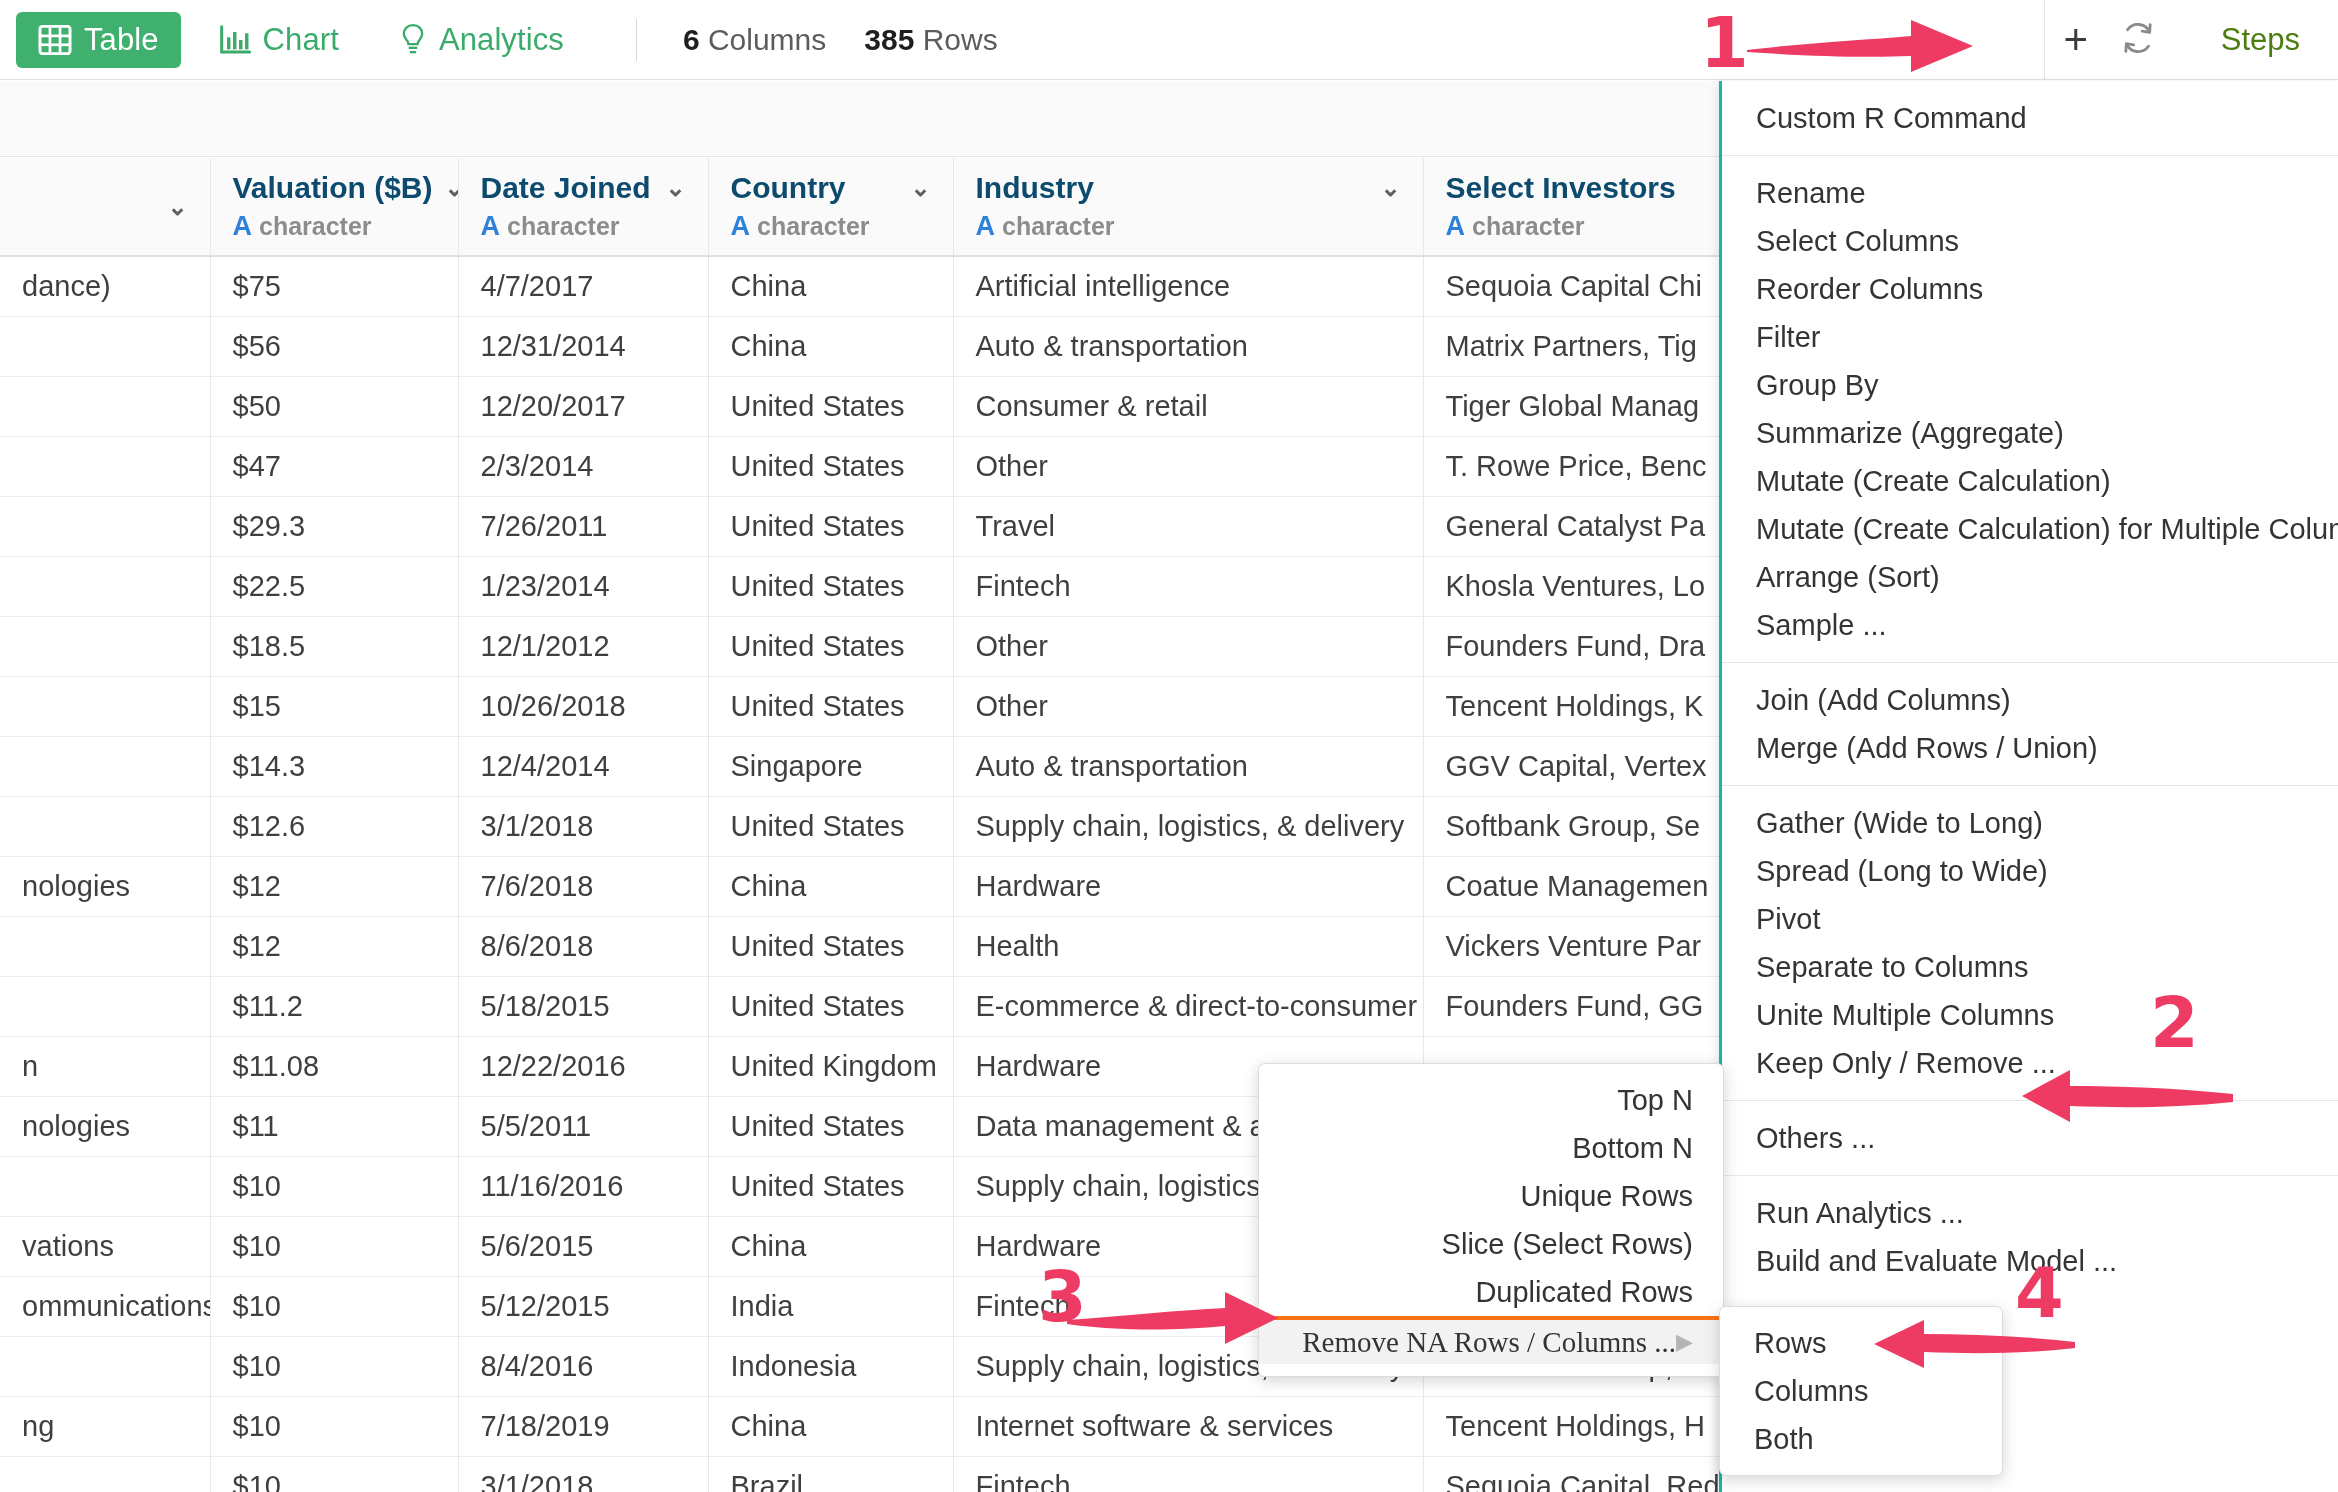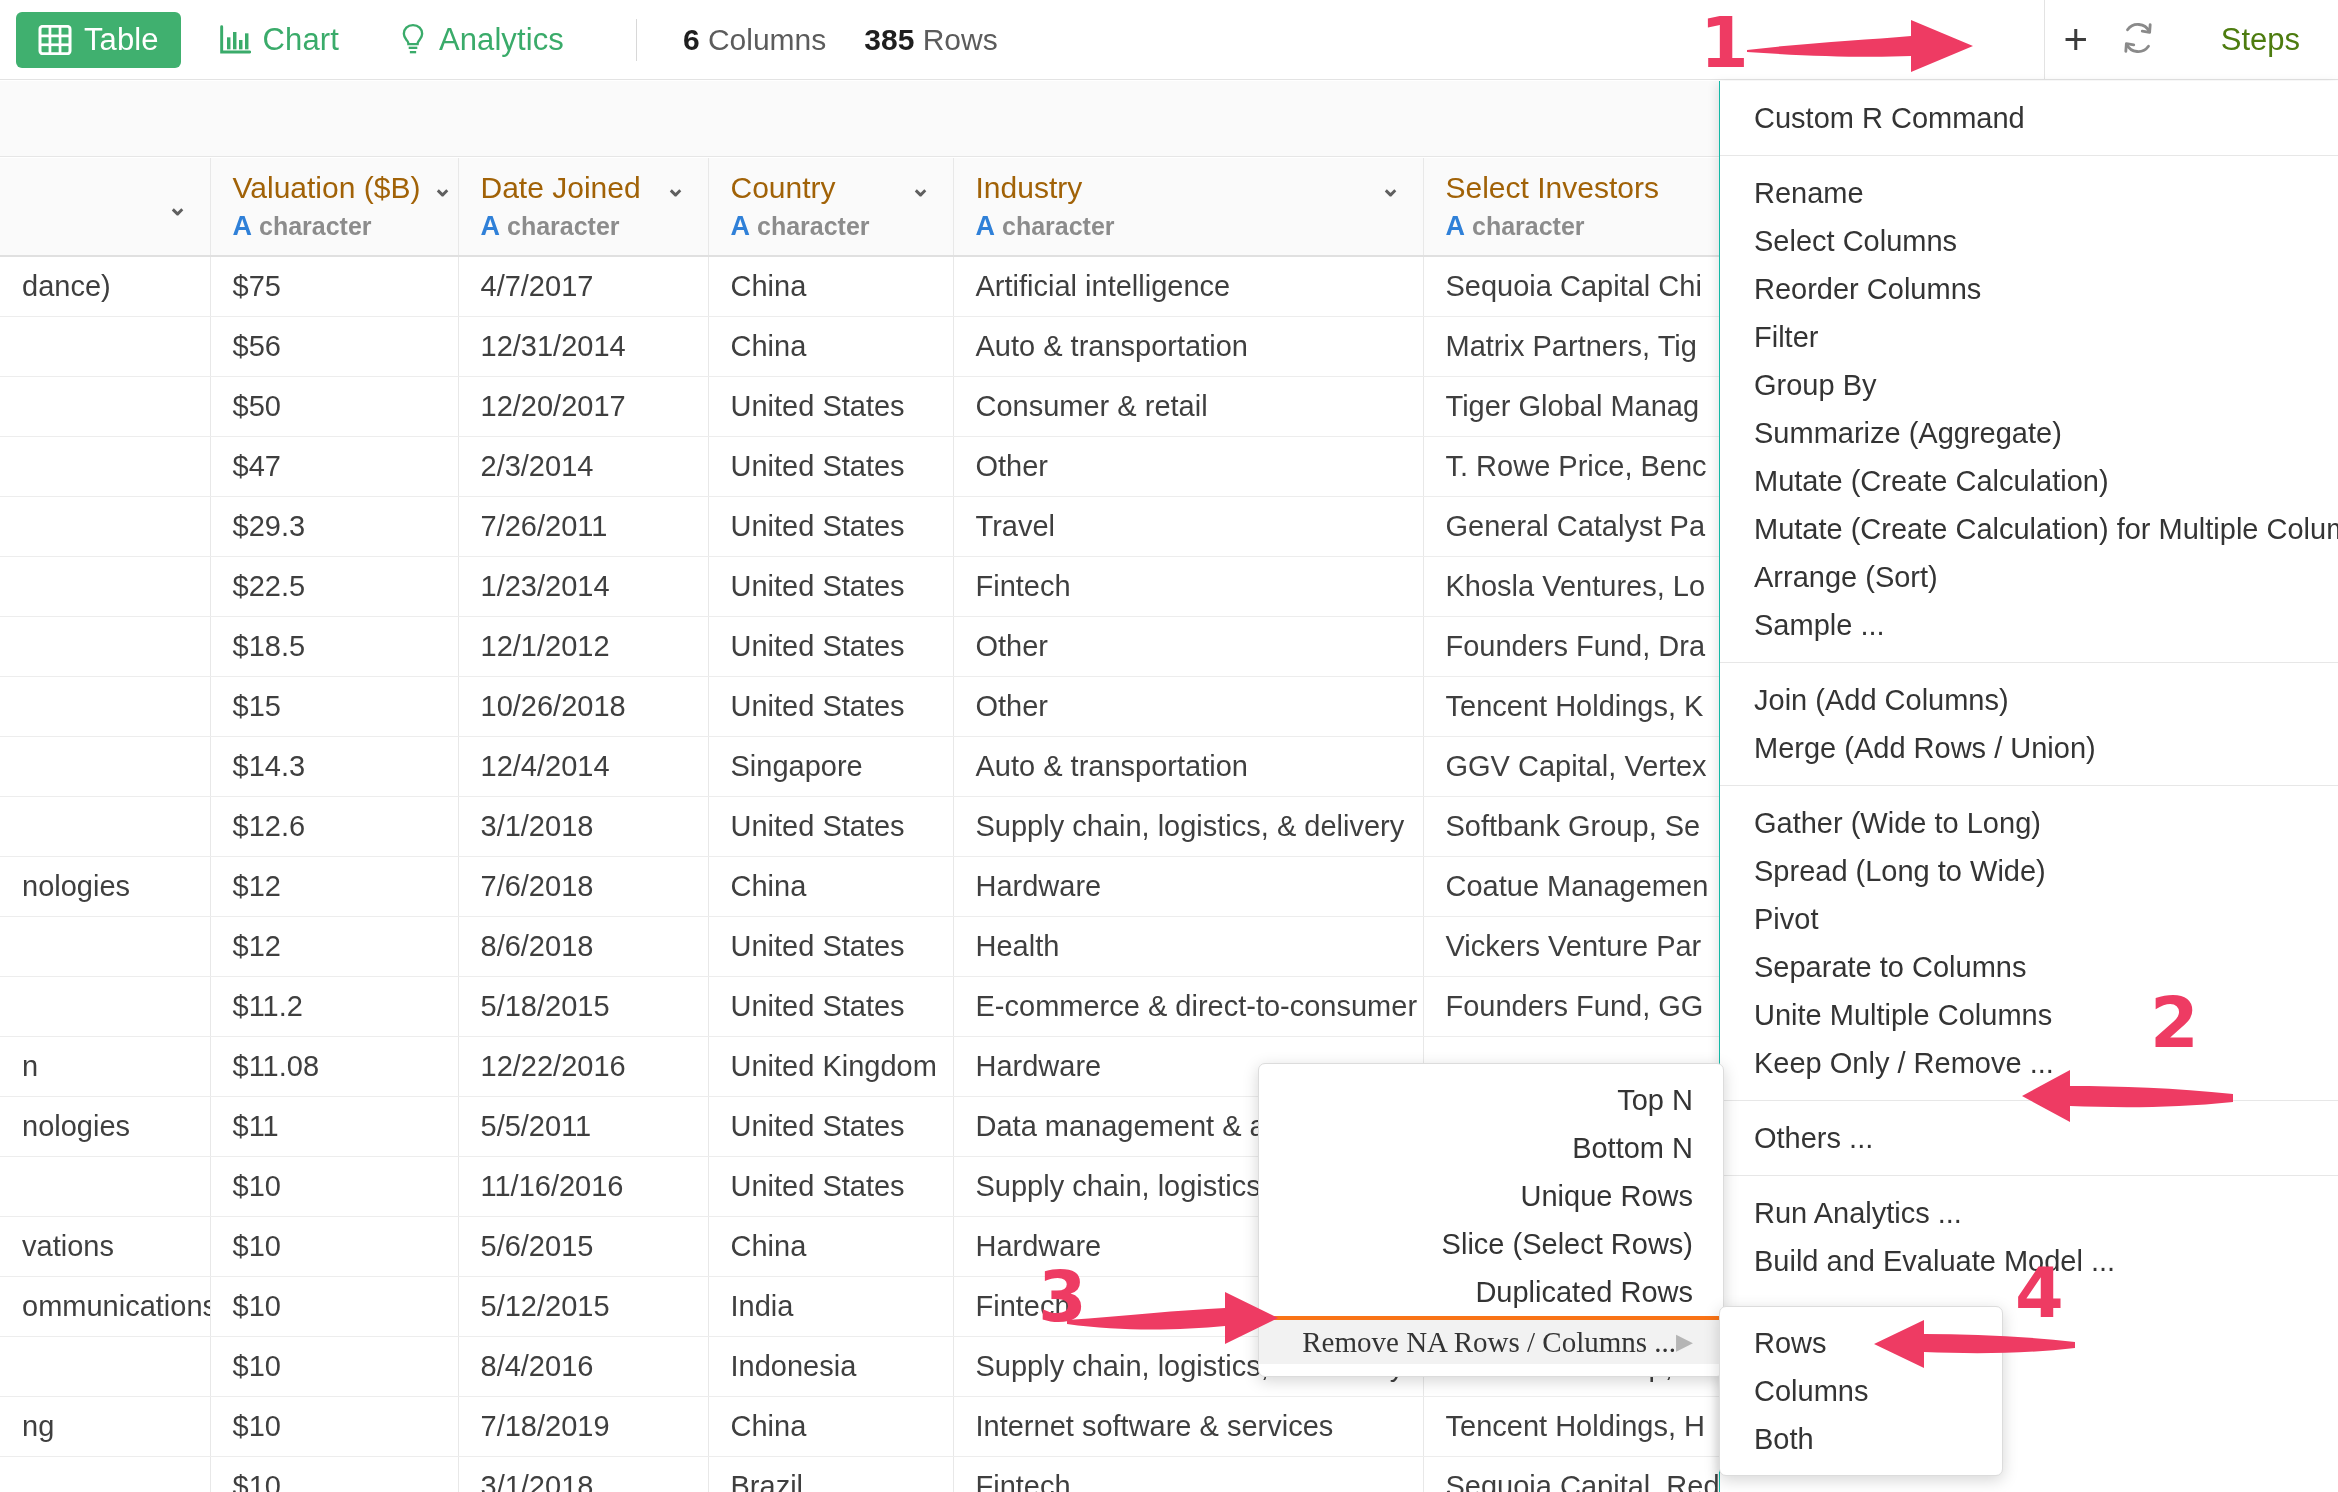--- a/index.html
+++ b/index.html
@@ -93,40 +93,40 @@
   }
   table.dt th {
     background: #fafafa;
     height: 98px;
     vertical-align: middle;
     border-bottom: 2px solid #e0e0e0;
   }
   table.dt td { height: 60px; }
   .th-inner { display: flex; flex-direction: column; justify-content: center; gap: 6px; }
   .th-top { display: flex; align-items: center; justify-content: space-between; gap: 12px; }
-  .th-name { font-size: 30px; font-weight: 400; color: #a16207; }
+  .th-name { font-size: 30px; font-weight: 700; color: #0c4a6e; }
   .th-chev { color: #5f5f5f; font-size: 24px; line-height: 1; }
   .th-type { display: flex; align-items: center; gap: 7px; font-size: 25px; color: #8c8c8c; }
   .type-a { color: #2f80d8; font-weight: 700; font-size: 27px; }
 
   
   .c-name { width: 210px; }
   .c-val  { width: 248px; }
   .c-date { width: 250px; }
   .c-ctry { width: 245px; }
   .c-ind  { width: 470px; }
   .c-inv  { width: 560px; }
   .c-extra{ width: 480px; }
 
   
   .steps-menu {
     position: absolute; top: 81px; left: 1719px;
     width: 619px; height: 1411px;
     background: #ffffff;
-    border-left: 1px solid #14b8a6;
+    border-left: 3px solid #14b8a6;
     box-shadow: -2px 2px 10px rgba(0,0,0,0.10);
     z-index: 40;
     font-size: 29px; color: #343434;
   }
   .menu-item {
     height: 48px; line-height: 48px;
     padding-left: 34px; cursor: pointer;
     white-space: nowrap;
   }
   .menu-group { padding: 13px 0 13px 0; }

